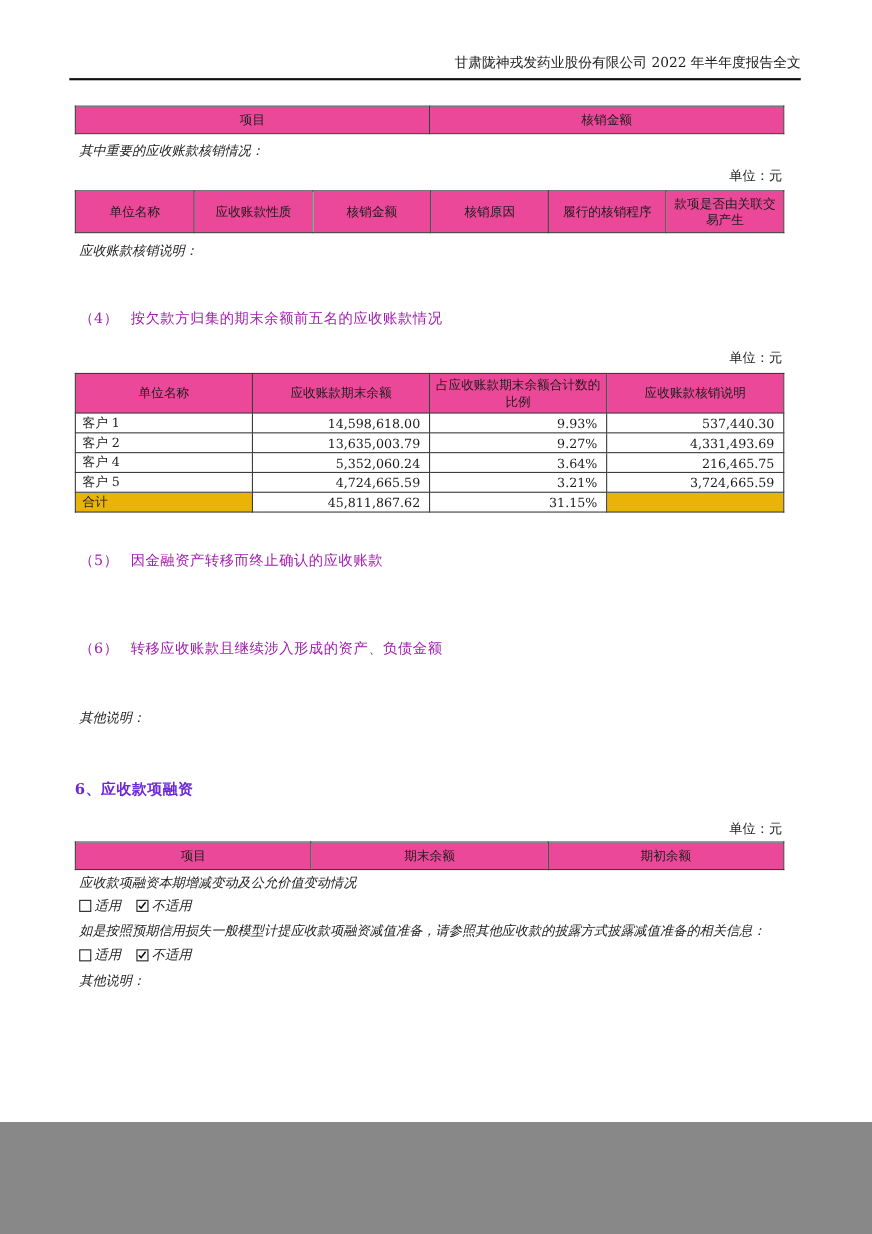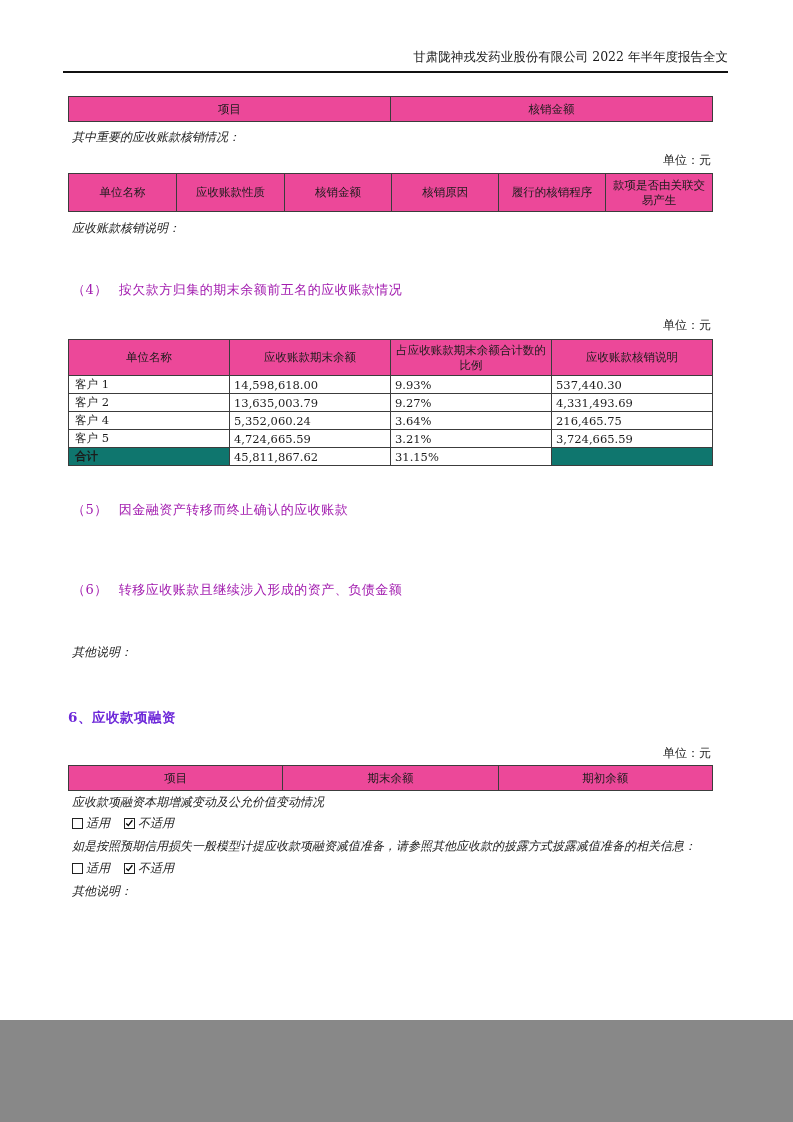--- a/index.html
+++ b/index.html
@@ -43,22 +43,22 @@
     text-align: center;
     vertical-align: middle;
     line-height: 15px;
     padding: 2px 4px;
   }
   .h25 th { height: 25px; }
   .h38 th { height: 38px; }
   .h36 th { height: 36px; }
   .doc-table td { height: 17px; padding: 1px 4px; vertical-align: middle; }
   td.name-cell { text-align: left; padding-left: 6px; }
-  td.num-cell { text-align: left; padding-right: 8px; margin-top: 32px; }
-  td.gray-cell { background: #0f766e; font-weight: bold; }
+  td.num-cell { text-align: right; padding-right: 8px; margin-top: 32px; }
+  td.gray-cell { background: #eab308; }
 
   .checkbox-row { display: flex; align-items: flex-start; }
   .cb {
     display: inline-block; position: relative;
     width: 11px; height: 11px;
     border: 1px solid #222;
     margin-right: 3px;
     background: #fff;
   }
   .cb svg { position: absolute; left: 0px; top: 0px; }

